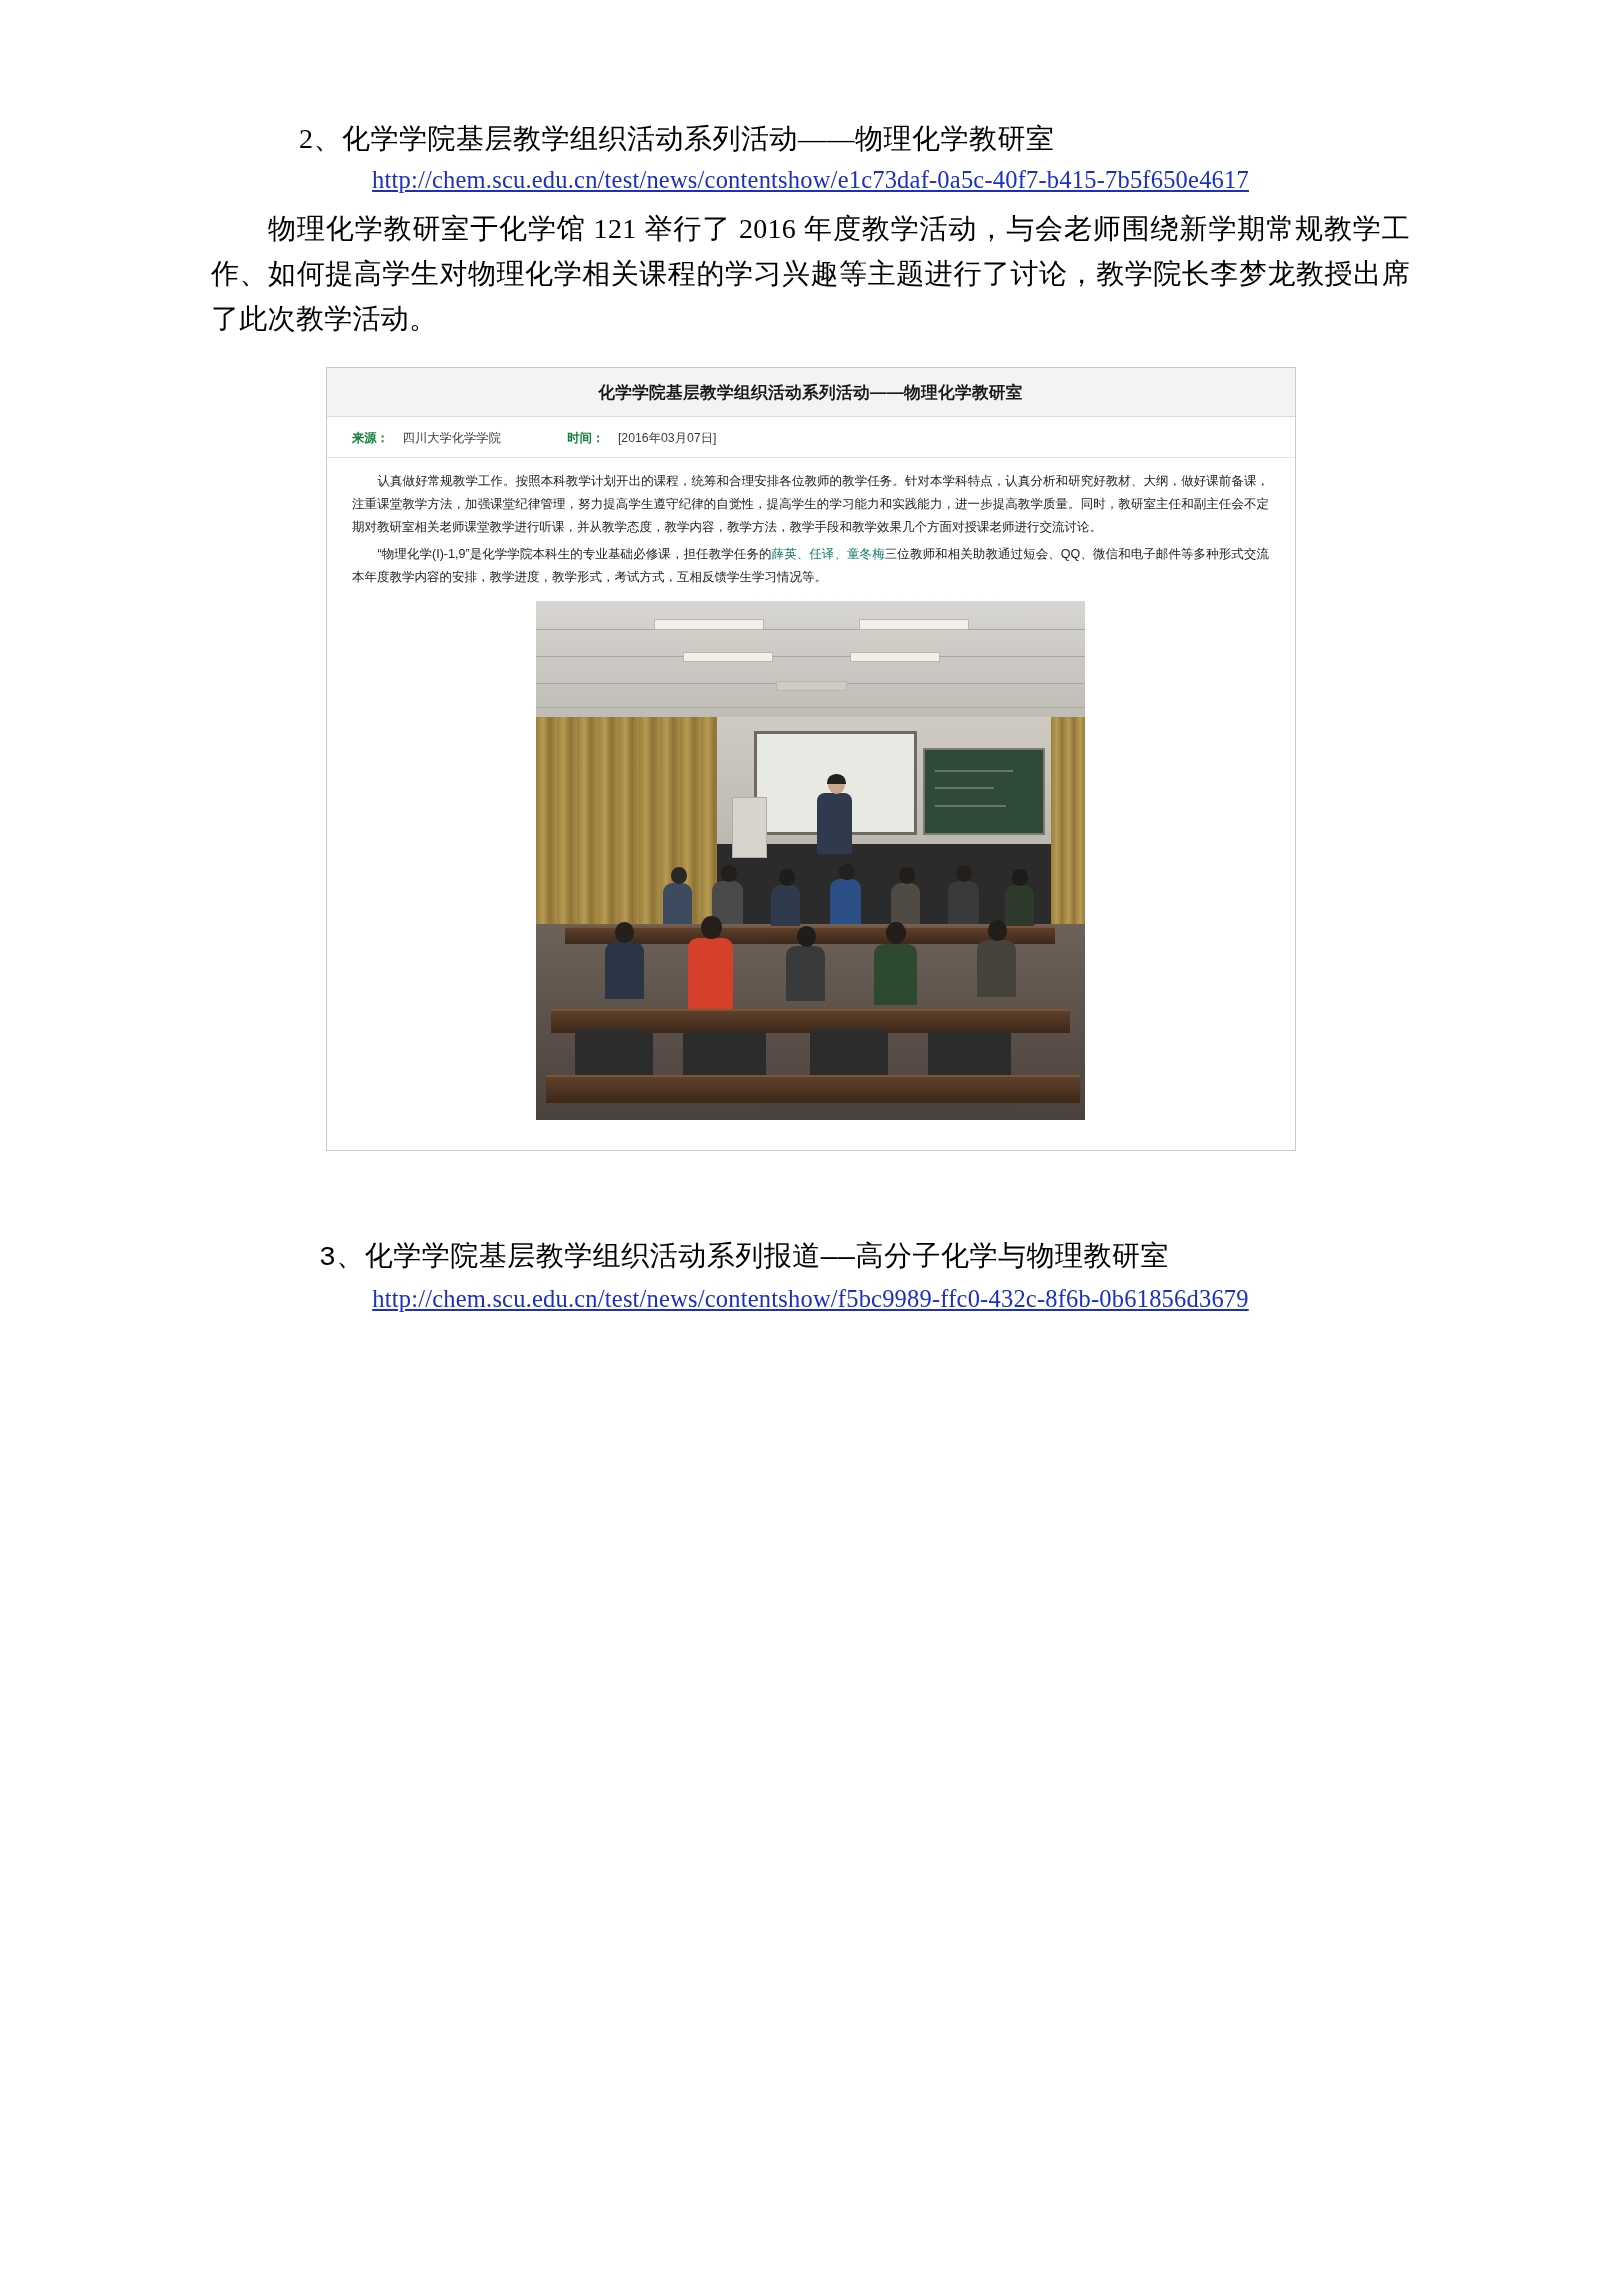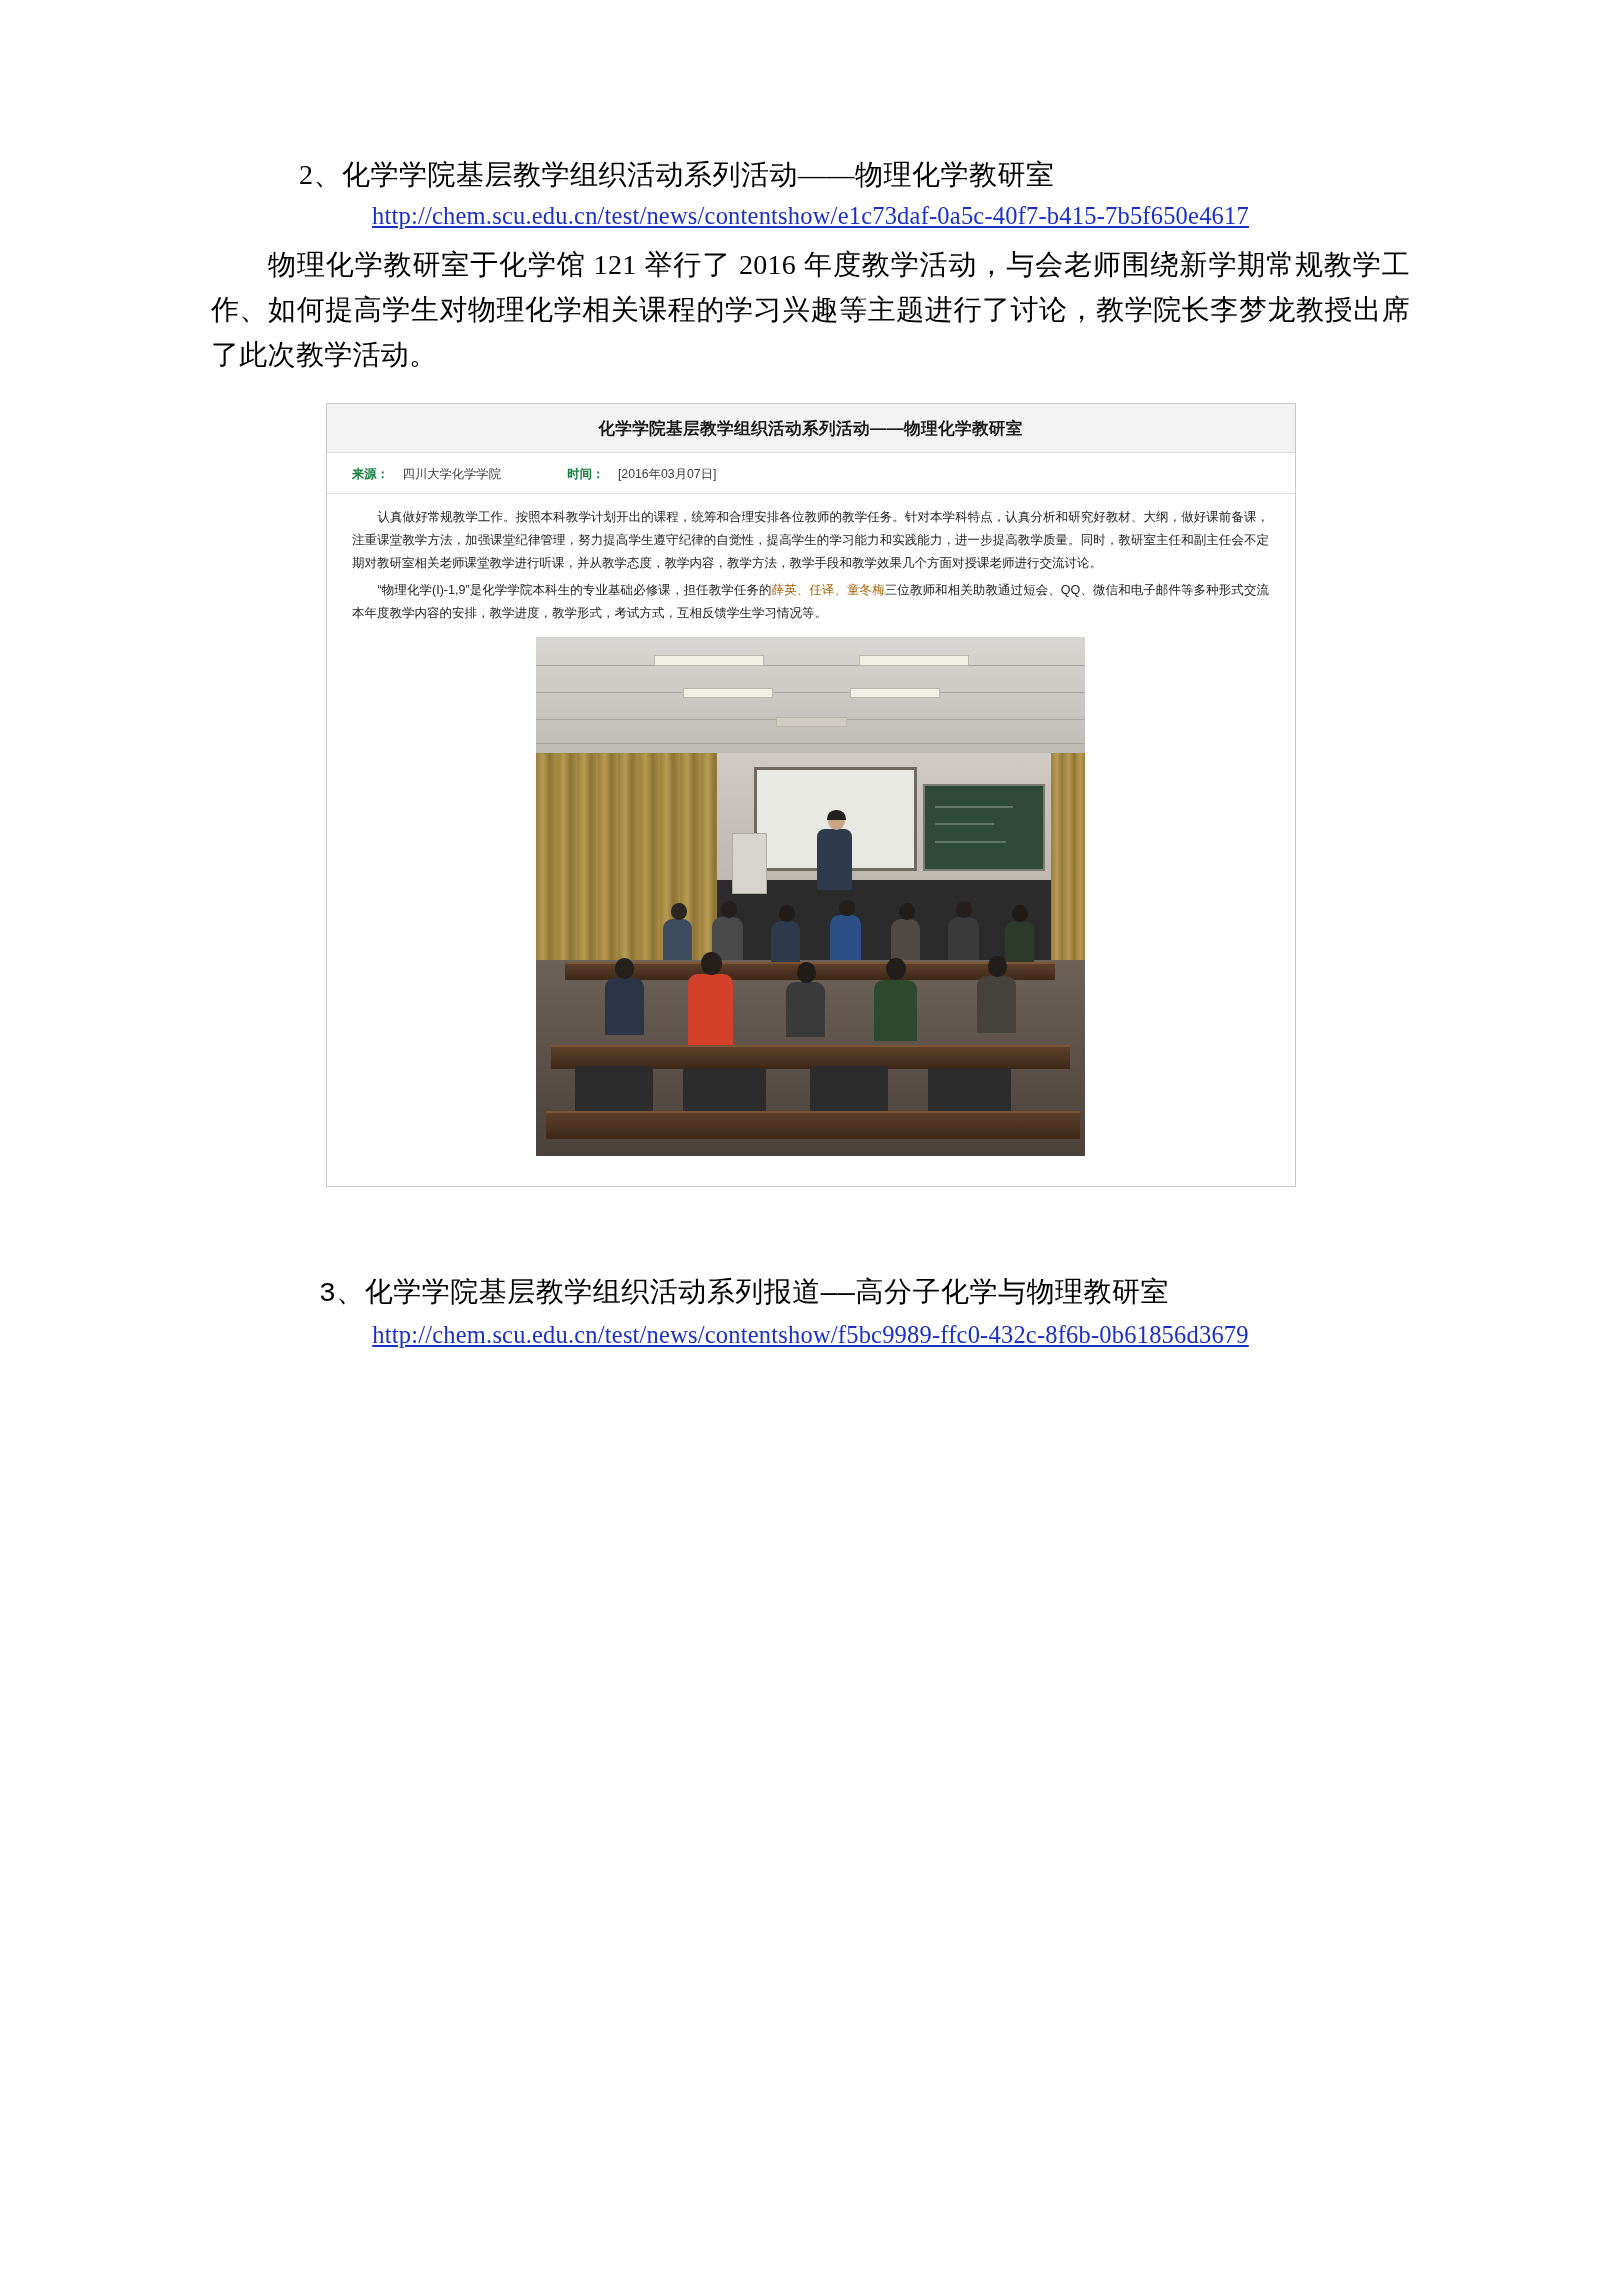--- a/index.html
+++ b/index.html
@@ -14,21 +14,20 @@
     color: #000000;
     position: relative;
     overflow: hidden;
   }
   .page {
     position: relative;
     width: 1621px;
     height: 1710px;
     box-sizing: border-box;
     padding: 118px 211px 0 211px;
-    margin-top: 36px;
   }
 
   
   .section-heading {
     font-size: 28px;
     line-height: 1.5;
     text-indent: 0;
     margin: 0 0 5.9px 0;
     padding-left: 88px;
     letter-spacing: 0.5px;
@@ -98,21 +97,21 @@
   .shot-p {
     font-family: "Liberation Sans", sans-serif;
     font-size: 12.5px;
     line-height: 1.85;
     color: #222222;
     text-align: justify;
     text-indent: 25.5px;
     margin: 0 0 3.9px 0;
   }
   .hl-blue { color: #1558d6; }
-  .hl-link { color: #a16207; }
+  .hl-link { color: #0f766e; }
 
   
   .photo-wrap {
     padding: 7.8px 0 21.6px 0;
     display: flex;
     justify-content: center;
   }
   .photo {
     width: 549px;
     height: 519px;

